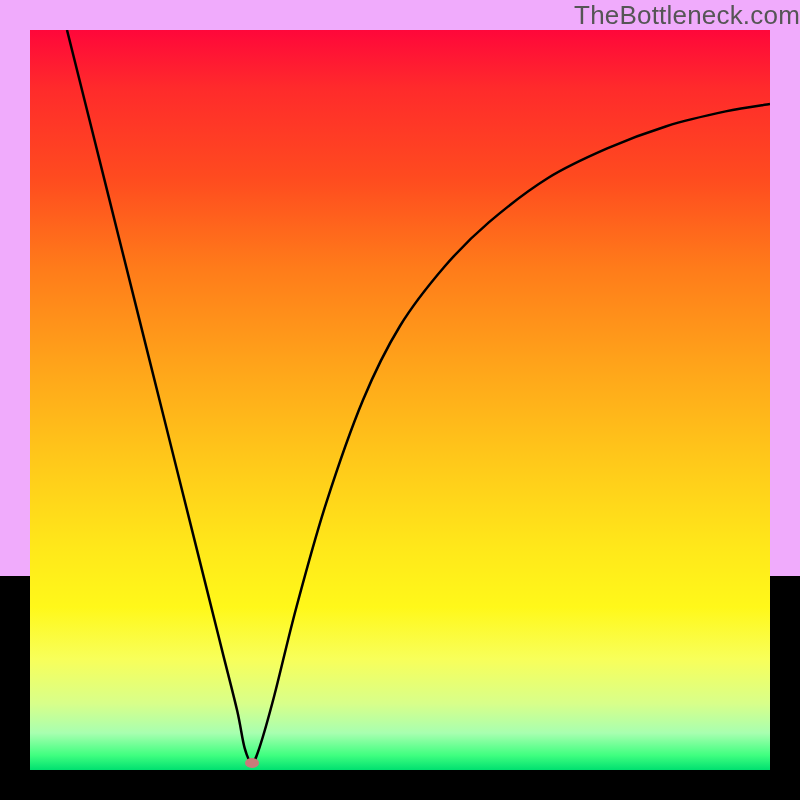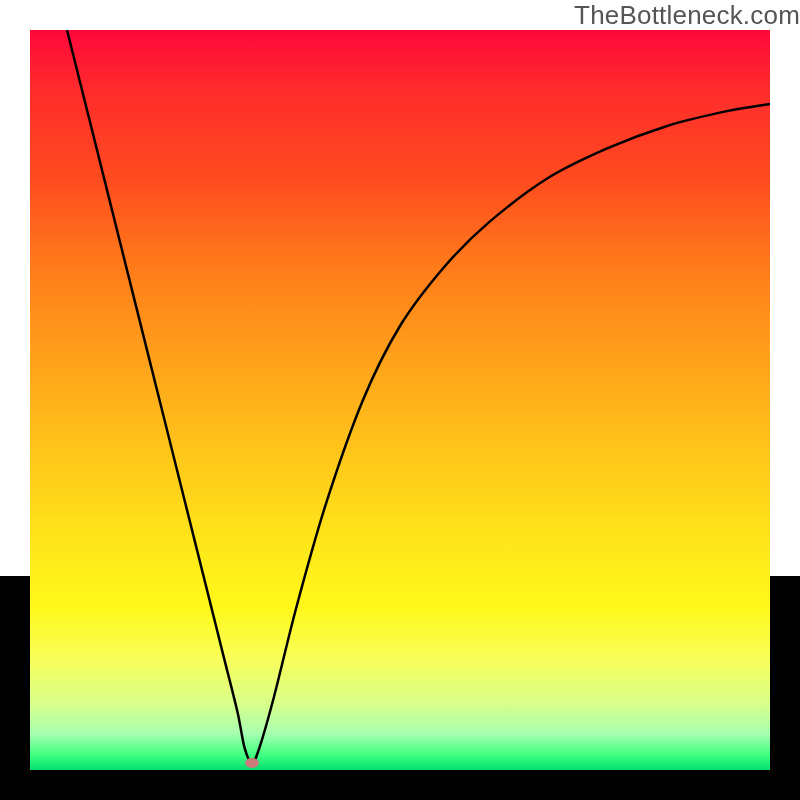--- a/index.html
+++ b/index.html
@@ -1,21 +1,21 @@
 <!DOCTYPE html>
 <html><head>
 <meta charset="utf-8">
 <style>
   * { margin: 0; padding: 0; box-sizing: border-box; }
   body { width: 800px; height: 800px; overflow: hidden; background: #000; font-family: Arial, sans-serif; }
   .chart-container {
     width: 800px;
     height: 576px;
     position: relative;
-    background: #ffffff;
+    background: #f0abfc;
   }
   .plot-area {
     position: absolute;
     left: 30px;
     top: 30px;
     width: 740px;
     height: 740px;
     background: linear-gradient(to bottom,
       #ff073a 0%,
       #ff2b2b 8%,

